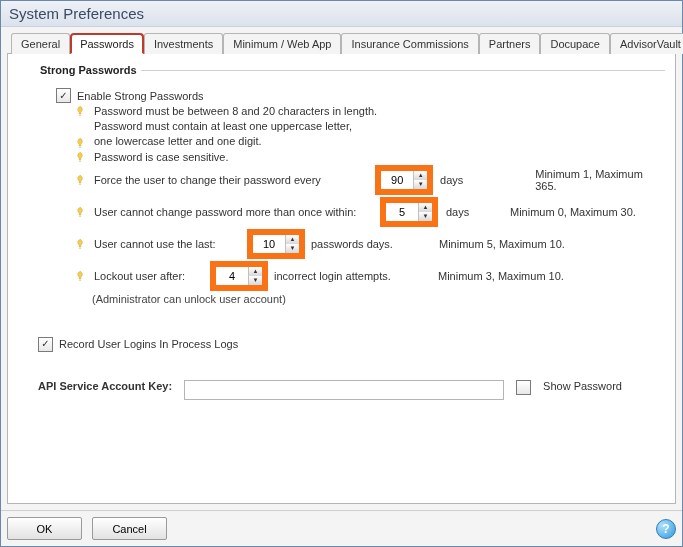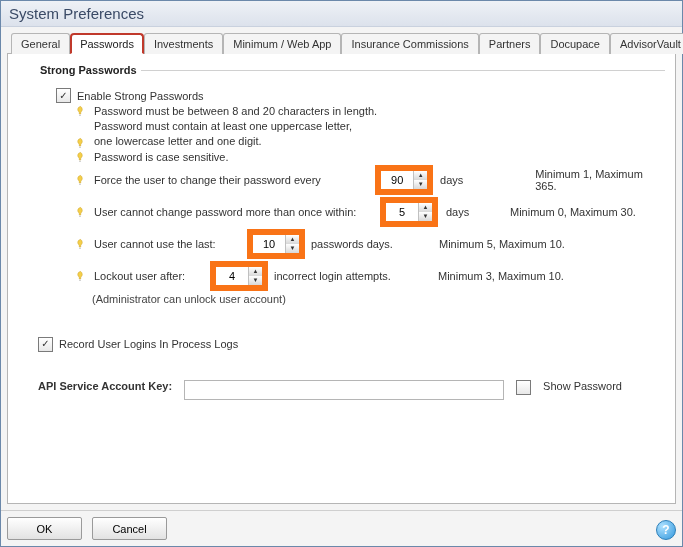--- a/index.html
+++ b/index.html
@@ -16,21 +16,21 @@
     .row.sub{padding-left:38px}
     .cb{width:13px;height:13px;border:1px solid #7a7a7a;background:linear-gradient(#fff,#e8e8e8);display:inline-flex;align-items:center;justify-content:center;font-size:10px;line-height:1;color:#333}
     .info-icon{width:12px;height:12px;display:inline-flex;align-items:center;justify-content:center;margin-right:2px}
     .info-icon svg{width:12px;height:12px}
     .spinner{display:inline-flex;align-items:stretch;border:6px solid #f97316;background:#4d7c0f;height:18px}
     .spinner input{border:none;width:28px;text-align:center;font-size:11px;padding:0 2px;font-family:inherit}
     .spinner .btns{display:flex;flex-direction:column;border-left:1px solid #c0c0c0}
     .spinner .btns button{width:13px;height:9px;border:0;background:linear-gradient(#fff,#d8d8d8);padding:0;font-size:6px;line-height:6px;color:#333;cursor:pointer}
     .spacer{flex:1}
     .hint{color:#333}
-    .bottombar{display:flex;align-items:flex-end;padding:6px;gap:10px;border-top:1px solid #cfcfcf;background:#f4f4f4}
+    .bottombar{display:flex;align-items:center;padding:6px;gap:10px;border-top:1px solid #cfcfcf;background:#f4f4f4}
     .btn{width:75px;height:23px;border:1px solid #9a9a9a;background:linear-gradient(#fff,#e2e2e2);border-radius:2px;cursor:pointer;font-family:inherit;font-size:11px}
     .apitext{width:310px;height:18px;border:1px solid #b5b5b5;background:#fff;padding:0 4px;font-family:inherit;font-size:11px}
     .help-icon{width:18px;height:18px;border-radius:50%;background:radial-gradient(circle at 30% 30%,#aee1ff,#3398dd);color:#fff;display:flex;align-items:center;justify-content:center;font-weight:bold;font-size:12px;border:1px solid #2d7fb8}
     .apikeyrow{display:flex;align-items:flex-start;gap:12px;margin-top:26px;padding-left:20px}
     .apikeylbl{font-weight:bold}
     .indent-note{padding-left:56px;color:#444}
     .multiline{line-height:1.35}
     .cols{display:flex;align-items:center}
     .cols .c1{width:280px;display:flex;align-items:center;gap:6px}
     .cols .c2{width:60px;display:flex;align-items:center;gap:4px}

